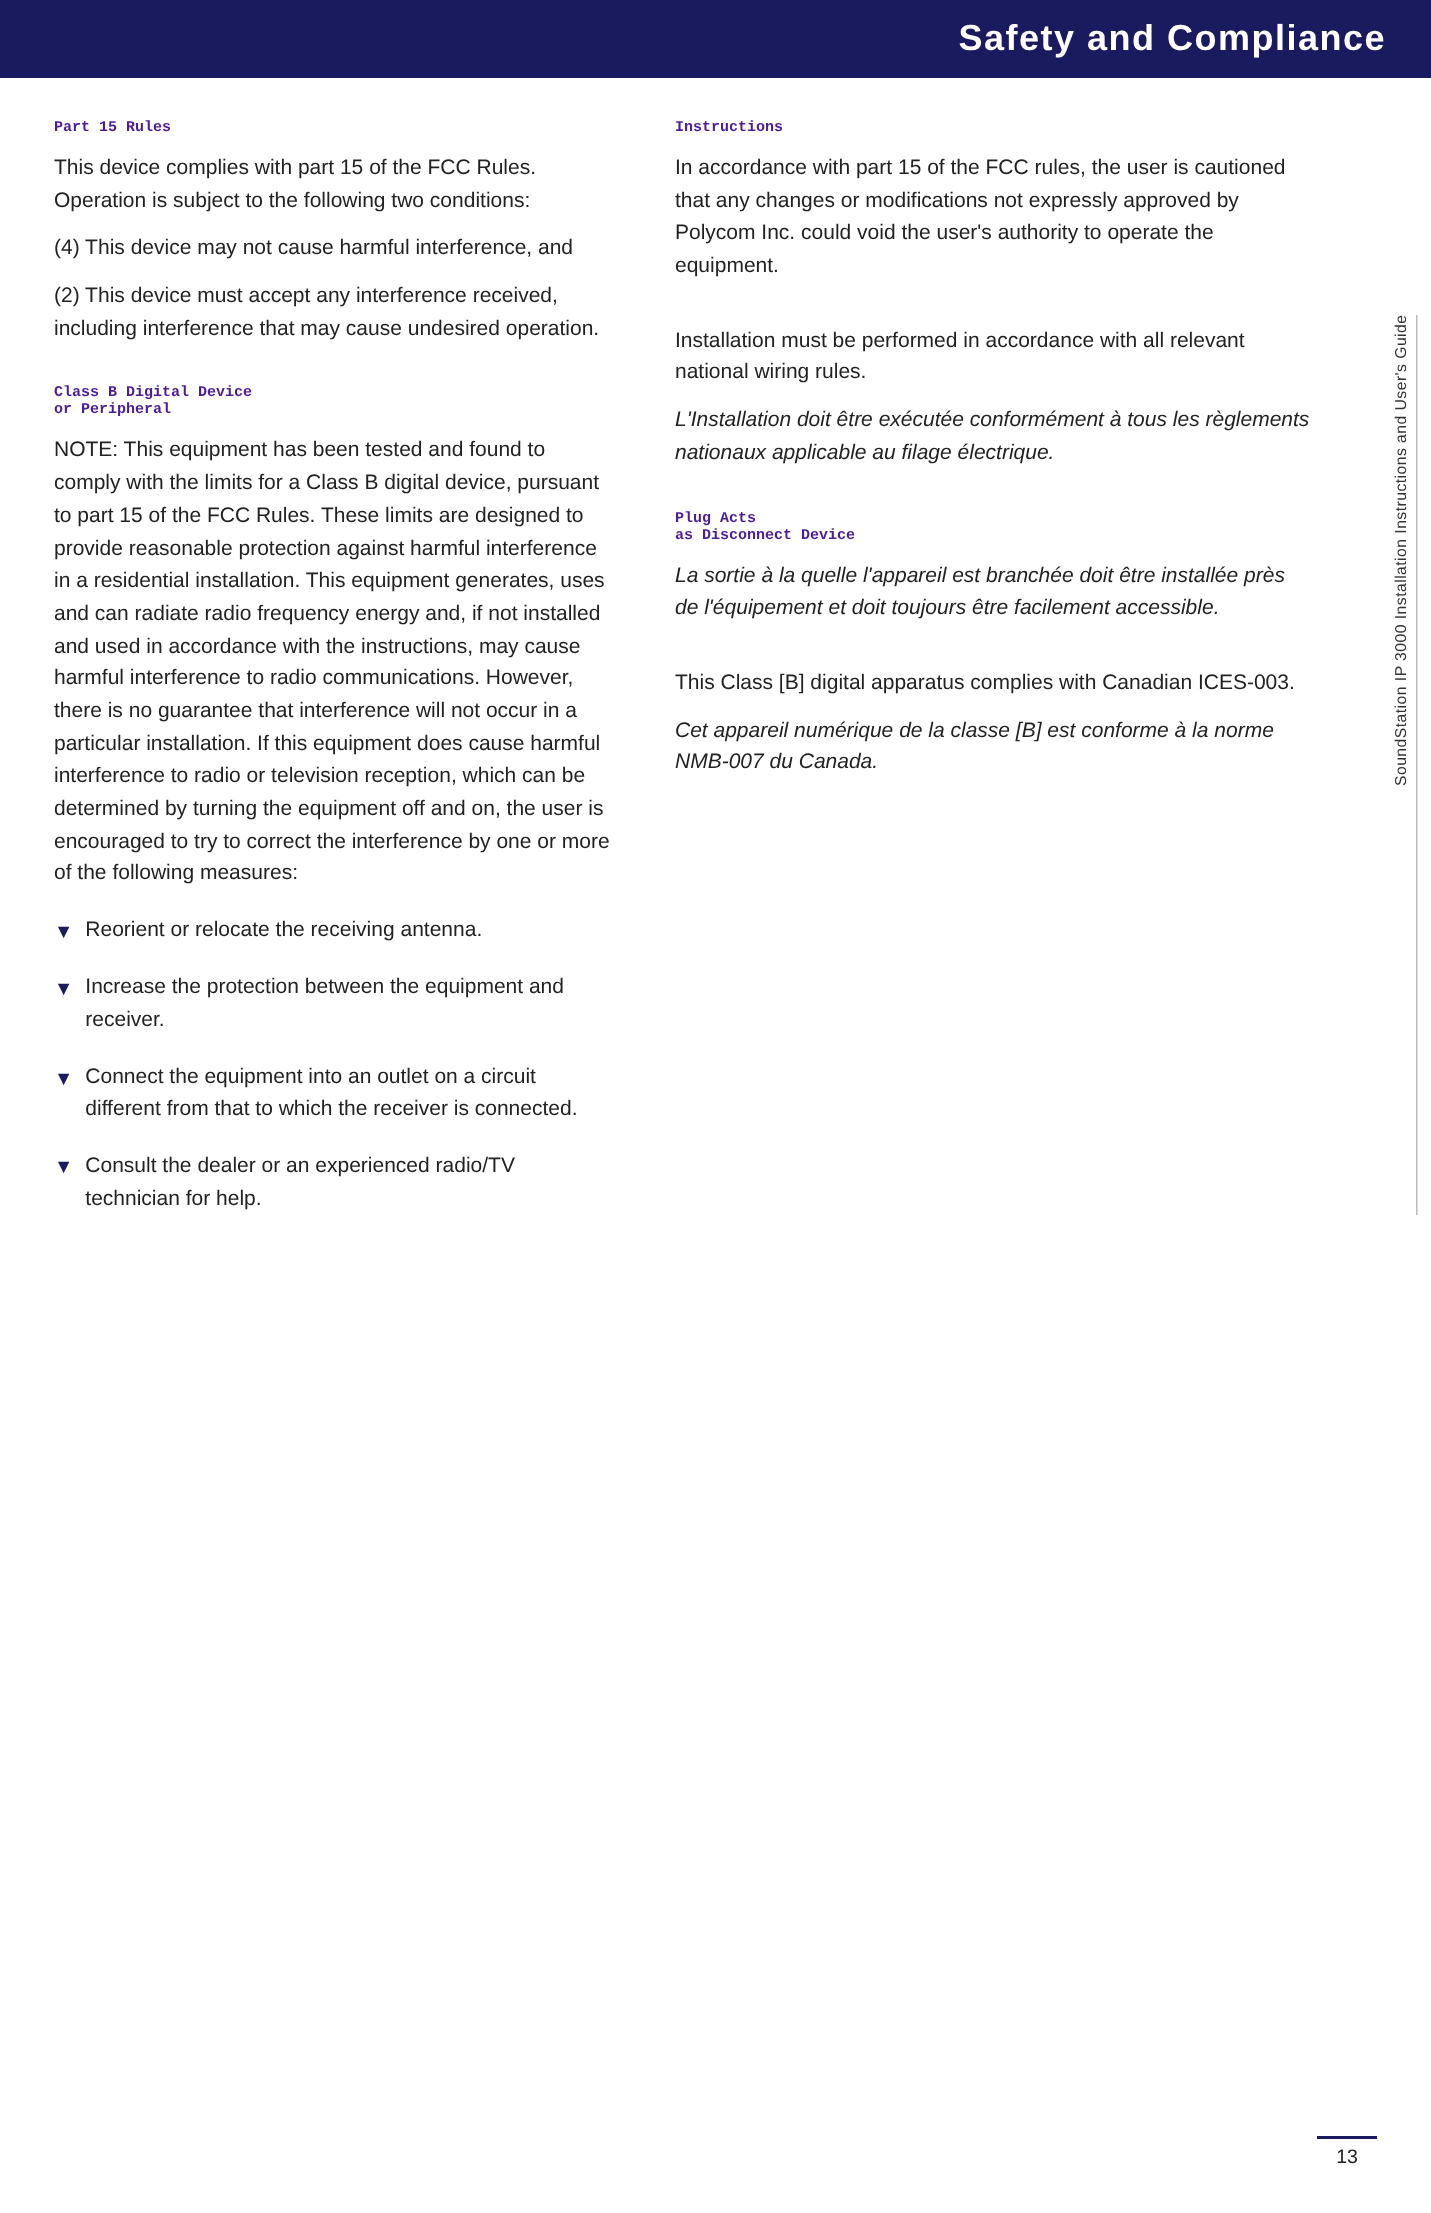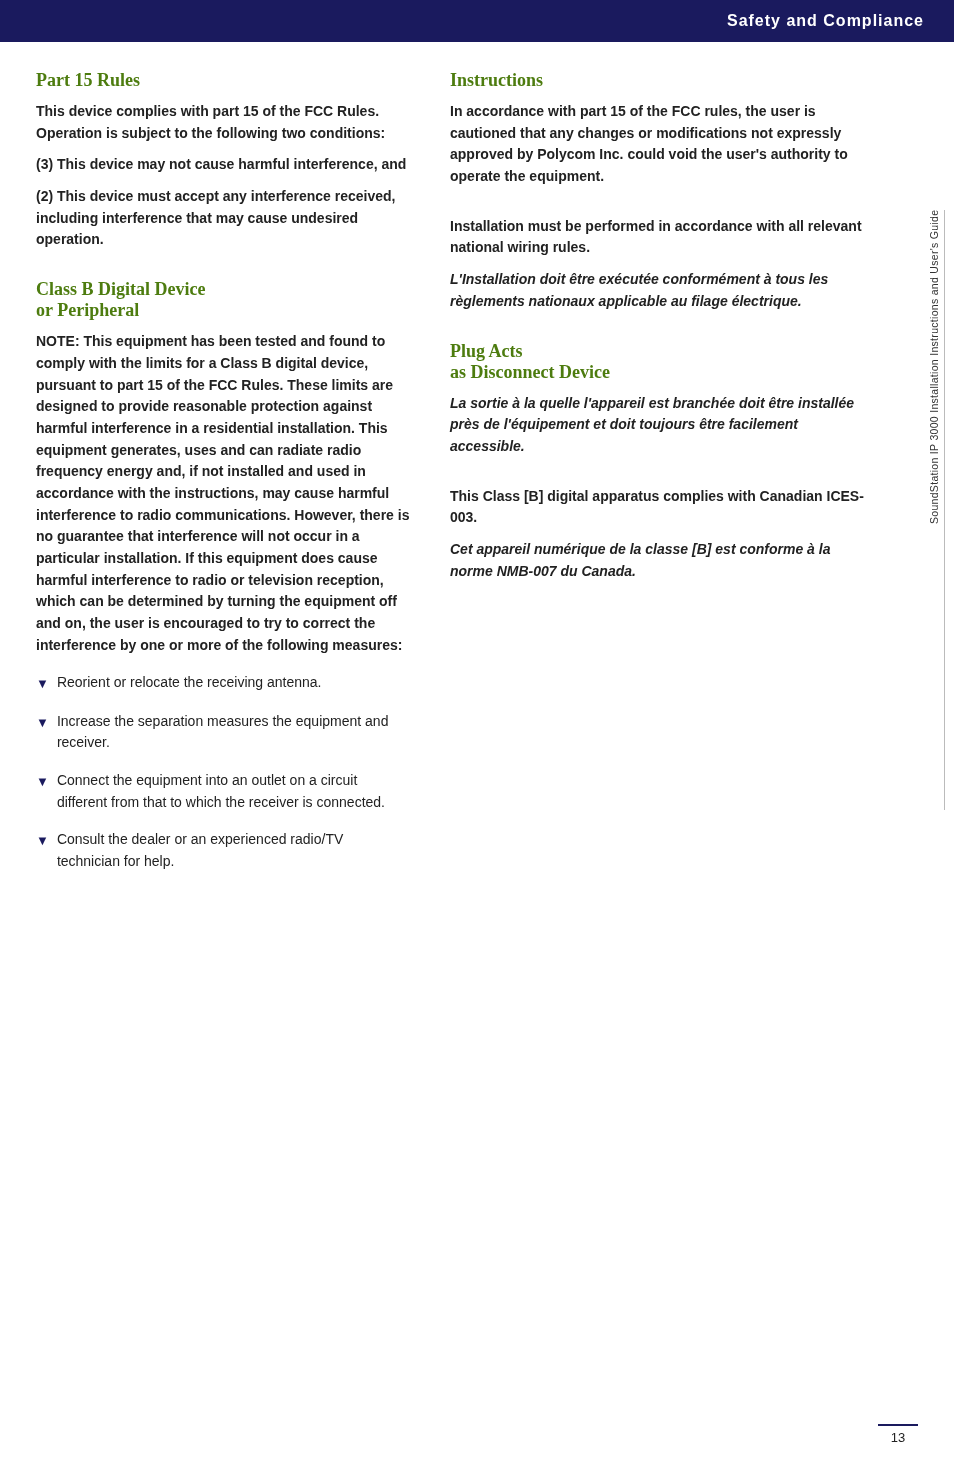--- a/index.html
+++ b/index.html
@@ -20,21 +20,21 @@
       position: relative;
       padding: 0;
     }
 
     
     .header-banner {
       background: #1a1a5e;
       color: #fff;
       text-align: right;
       padding: 12px 30px 12px 0;
-      font-size: 16px;
+      font-size: 24px;
       font-weight: bold;
       font-family: Arial, Helvetica, sans-serif;
       letter-spacing: 1px;
       margin-bottom: 0;
     }
 
     
     .content-area {
       display: flex;
       flex-direction: row;
@@ -47,37 +47,36 @@
       padding: 0 20px 0 36px;
     }
 
     
     .right-col {
       width: 480px;
       padding: 0 36px 0 20px;
     }
 
     .section-title {
-      font-size: 18px;
+      font-size: 10px;
       font-weight: bold;
-      font-family: Liberation Serif, serif;
+      font-family: Liberation Mono, monospace;
       margin-bottom: 10px;
-      color: #4d7c0f;
+      color: #4c1d95;
     }
 
     .section-body {
       font-size: 14px;
       line-height: 1.55;
       margin-bottom: 16px;
       color: #222;
     }
 
     .section-body p {
       margin-bottom: 10px;
-      font-weight: bold;
     }
 
     .section-body p:last-child {
       margin-bottom: 0;
     }
 
     .italic-text {
       font-style: italic;
     }
 
@@ -164,41 +163,41 @@
   </div>
 
   <div class="content-area">
 
     <div class="left-col">
 
       <div class="section-gap">
         <div class="section-title">Part 15 Rules</div>
         <div class="section-body">
           <p>This device complies with part 15 of the FCC Rules. Operation is subject to the following two conditions:</p>
-          <p>(3) This device may not cause harmful interference, and</p>
+          <p>(4) This device may not cause harmful interference, and</p>
           <p>(2) This device must accept any interference received, including interference that may cause undesired operation.</p>
         </div>
       </div>
 
       <div class="section-gap">
         <div class="section-title">
           <span>Class B Digital Device<br>or Peripheral</span>
         </div>
         <div class="section-body">
           <p>NOTE: This equipment has been tested and found to comply with the limits for a Class B digital device, pursuant to part 15 of the FCC Rules. These limits are designed to provide reasonable protection against harmful interference in a residential installation. This equipment generates, uses and can radiate radio frequency energy and, if not installed and used in accordance with the instructions, may cause harmful interference to radio communications. However, there is no guarantee that interference will not occur in a particular installation. If this equipment does cause harmful interference to radio or television reception, which can be determined by turning the equipment off and on, the user is encouraged to try to correct the interference by one or more of the following measures:</p>
         </div>
 
         <ul class="bullet-list">
           <li>
             <span class="bullet-arrow">▼</span>
             <span>Reorient or relocate the receiving antenna.</span>
           </li>
           <li>
             <span class="bullet-arrow">▼</span>
-            <span>Increase the separation measures the equipment and receiver.</span>
+            <span>Increase the protection between the equipment and receiver.</span>
           </li>
           <li>
             <span class="bullet-arrow">▼</span>
             <span>Connect the equipment into an outlet on a circuit different from that to which the receiver is connected.</span>
           </li>
           <li>
             <span class="bullet-arrow">▼</span>
             <span>Consult the dealer or an experienced radio/TV technician for help.</span>
           </li>
         </ul>

